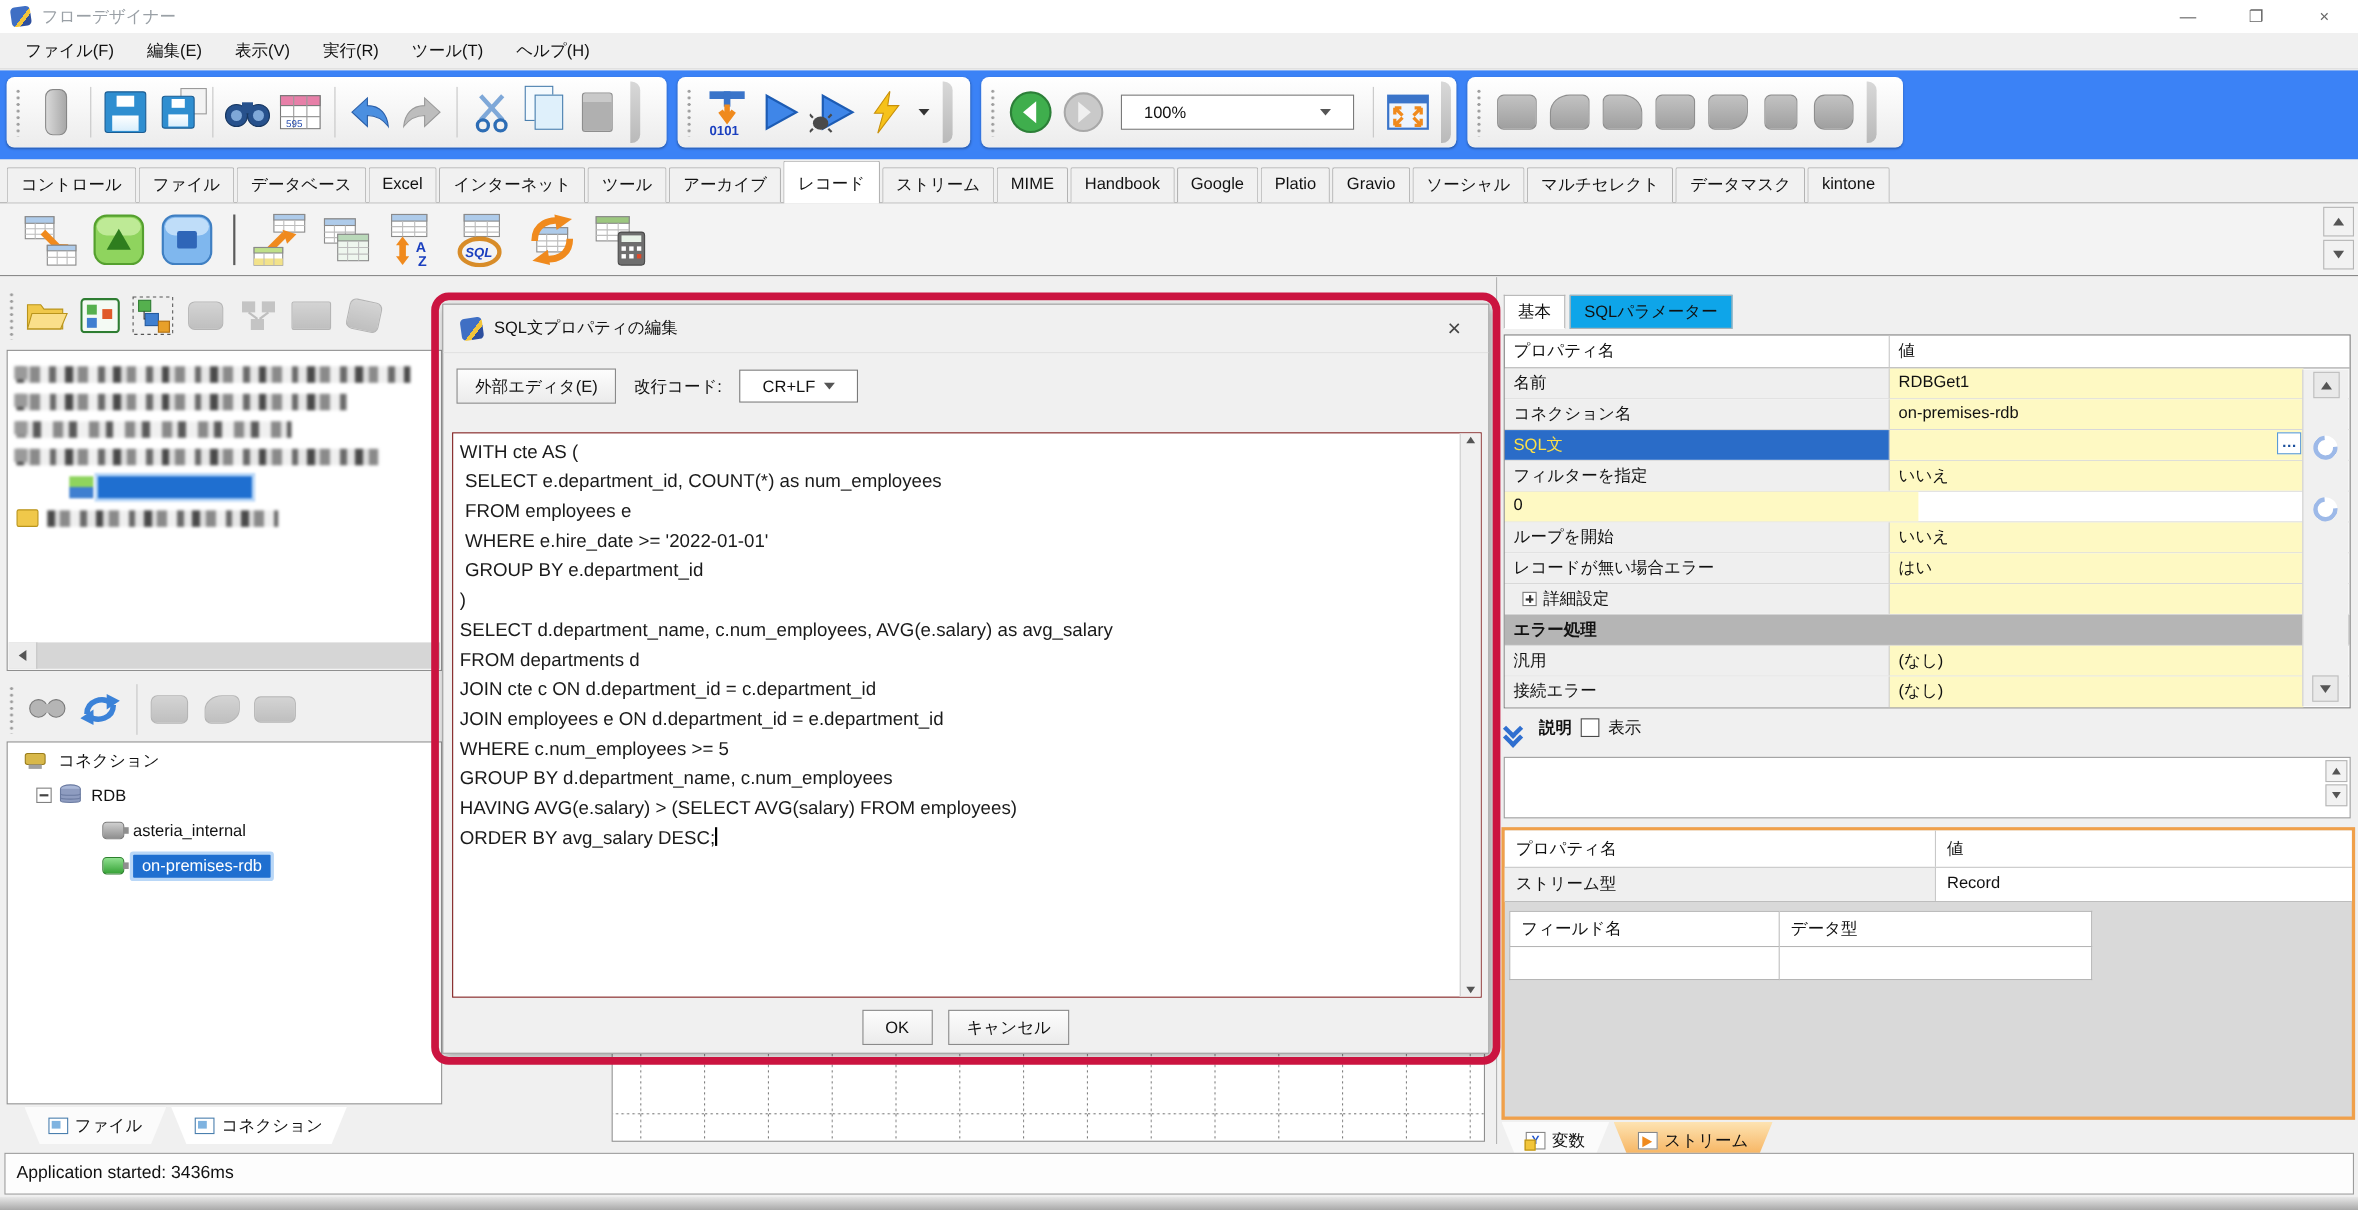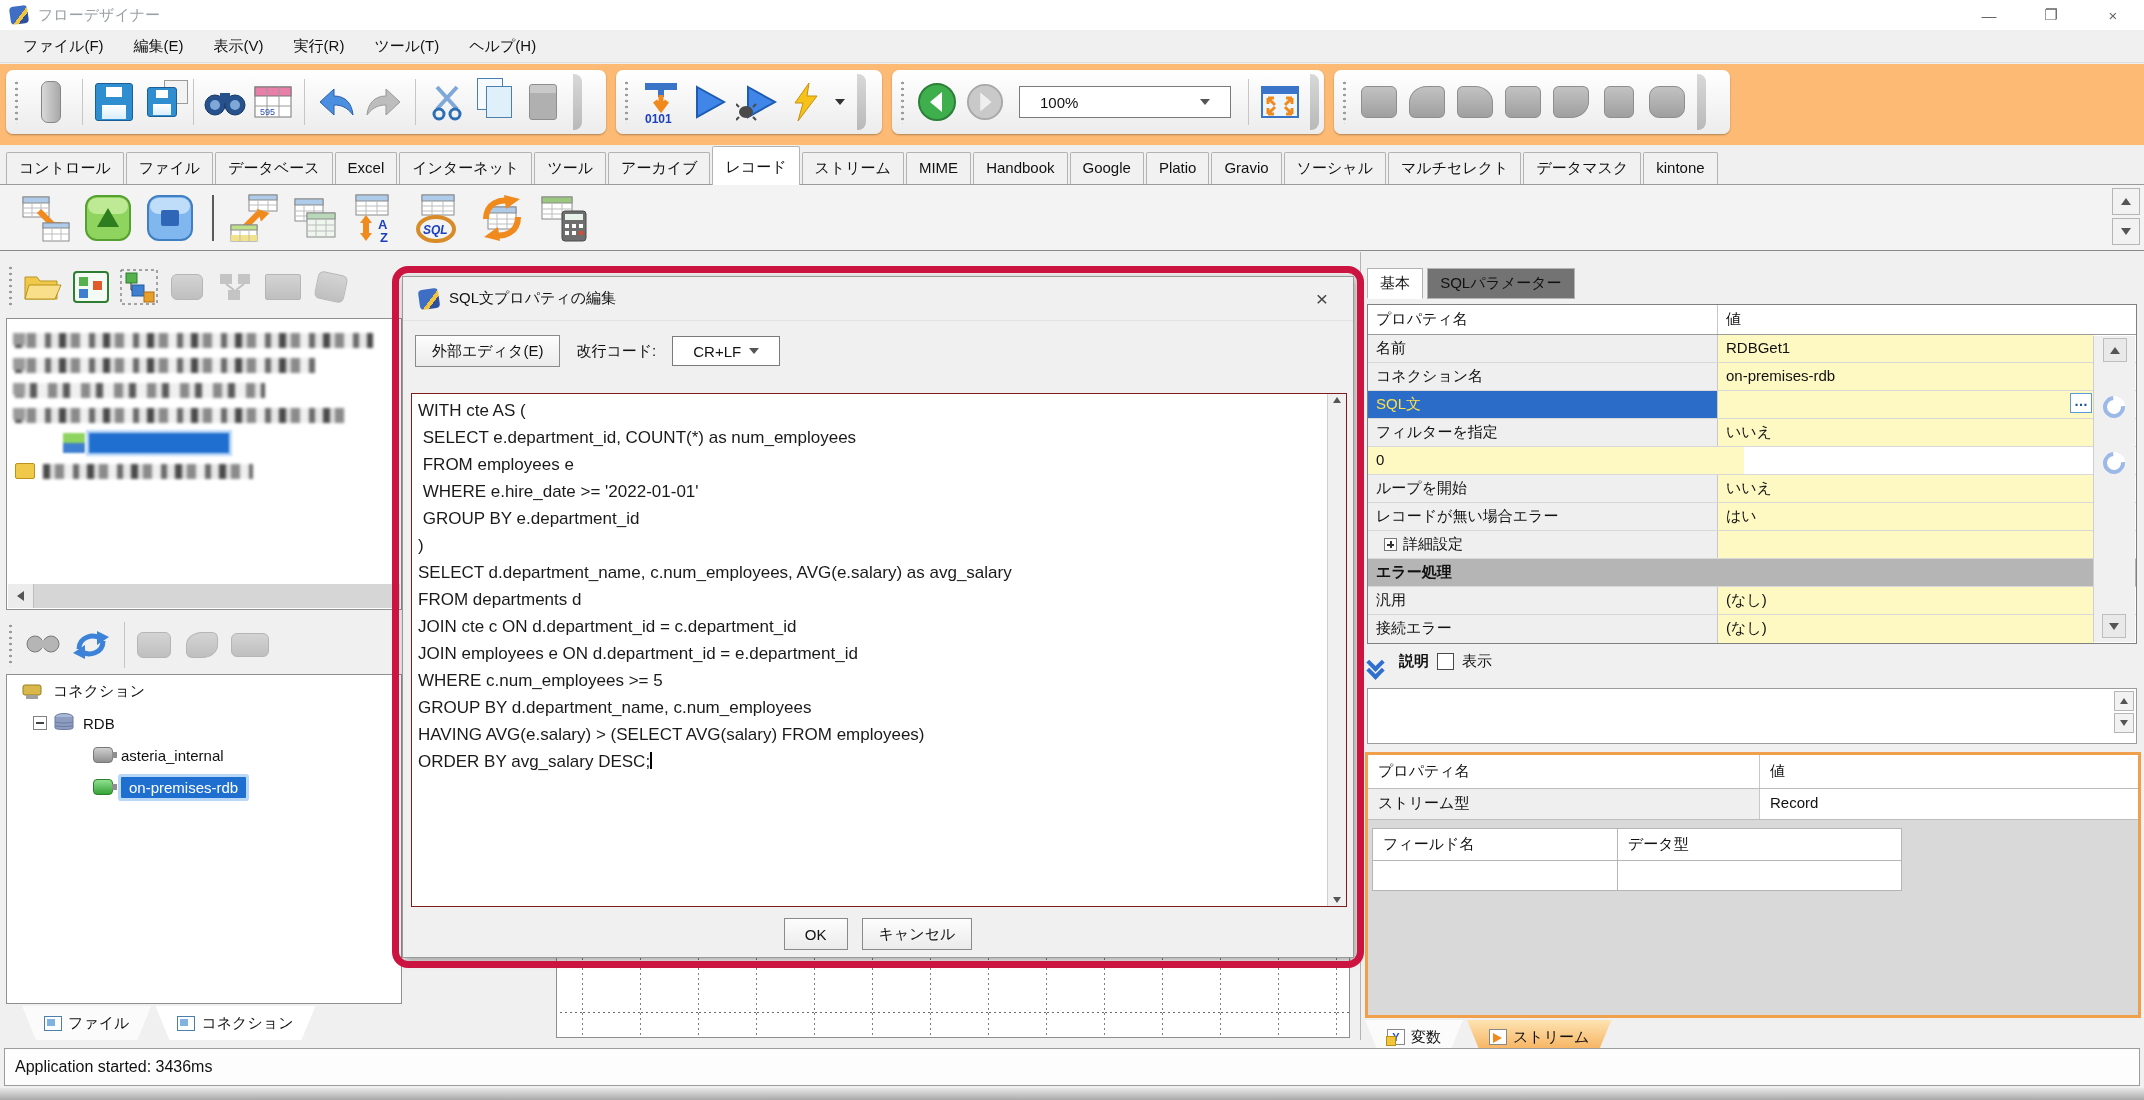--- a/index.html
+++ b/index.html
@@ -11,21 +11,21 @@
   .app-ico{width:18px;height:18px;margin-left:10px;position:relative;background:linear-gradient(135deg,#3f6fc4 0 55%,#f2c53a 55% 70%,#2d4f9e 70%);border-radius:4px;transform:rotate(-8deg)}
   .tb-title{margin-left:10px;color:#9aa0a6;font-size:15px}
   .wbtns{margin-left:auto;display:flex;height:30px}
   .wbtn{width:62px;height:30px;display:flex;align-items:center;justify-content:center;color:#666;font-size:15px}
 
   
   .menubar{position:absolute;left:0;top:30px;width:2144px;height:33px;background:#f0f0f0;border-bottom:1px solid #dedede;display:flex;align-items:center;padding-left:8px}
   .mitem{padding:6px 15px;font-size:15px}
 
   
-  .tbzone{position:absolute;left:0;top:64px;width:2144px;height:81px;background:#fdba74}
+  .tbzone{position:absolute;left:0;top:64px;width:2144px;height:81px;background:#3b82f6}
   .tgroup{position:absolute;top:6px;height:64px;background:linear-gradient(#ffffff,#ececec);border-radius:7px;box-shadow:0 1px 2px rgba(0,0,0,.3);display:flex;align-items:center;padding:0 4px 0 8px}
   .tgroup::after{content:"";width:9px;height:56px;background:linear-gradient(#d8d8d8,#b9b9b9);border-radius:0 8px 8px 0;margin-left:6px}
   .vgrip{width:5px;height:44px;background-image:radial-gradient(circle,#9d9d9d 1.2px,transparent 1.6px);background-size:5px 6px;margin-right:8px}
   .tsep{width:1px;height:46px;background:#c6c6c6;margin:0 7px}
   .tico{width:48px;height:50px;display:flex;align-items:center;justify-content:center;position:relative}
   .gray-blob{width:36px;height:32px;background:linear-gradient(#c2c2c2,#9f9f9f);border-radius:6px;border:1px solid #8e8e8e}
   .new-dev{width:20px;height:42px;background:linear-gradient(90deg,#d9d9d9,#a8a8a8);border:1px solid #868686;border-radius:7px}
   .floppy{width:38px;height:38px;background:#2f8ed0;border:1px solid #1c5d93;border-radius:3px;background-image:linear-gradient(#fff,#fff),linear-gradient(#fff,#d9eefc);background-size:16px 10px,24px 14px;background-position:10px 3px,6px 21px;background-repeat:no-repeat}
   .floppy.sm{width:30px;height:30px;background-size:12px 8px,18px 11px;background-position:8px 2px,5px 16px;box-shadow:14px -10px 0 -4px #f3f3f3,14px -10px 0 -3px #9a9a9a}
   .combo{height:32px;background:#fff;border:1px solid #7a7a7a;display:flex;align-items:center;padding:0 20px;font-size:15px}
@@ -67,21 +67,21 @@
   .btab{height:34px;display:flex;align-items:center;gap:6px;padding:0 22px;background:#fbfbfb;clip-path:polygon(0 0,100% 0,calc(100% - 14px) 100%,14px 100%);filter:drop-shadow(0 1px 1px #8a8a8a);font-size:15px}
   .btab.active{background:#fff}
   .tabico{width:18px;height:15px;background:#fff;border:1px solid #4a7fae;position:relative}
   .tabico::after{content:"";position:absolute;left:2px;top:2px;width:8px;height:7px;background:#7fb3e0}
 
   
   .canvas{position:absolute;left:556px;top:700px;width:794px;height:338px;background:#fff;border:1px solid #8f8f8f;z-index:1}
 
   
   .rpane{position:absolute;left:1360px;top:252px;width:784px;height:788px;background:#f0f0f0;border-left:1px solid #b4b4b4}
-  .rtab{border:1px solid #b3b3b3;background:#737373;padding:5px 12px;font-size:15px;display:inline-block}
+  .rtab{border:1px solid #b3b3b3;background:#0ea5e9;padding:5px 12px;font-size:15px;display:inline-block}
   .rtab.active{background:#fff;border-bottom-color:#fff;font-weight:bold;font-weight:normal}
   .pgrid{position:absolute;left:6px;top:52px;width:770px;height:340px;background:#fff;border:1px solid #7f7f7f}
   .phead{display:flex;height:30px;border-bottom:1px solid #9c9c9c}
   .phead div{padding:5px 8px;font-size:15px}
   .pl{width:350px;background:#efefef;border-right:1px solid #c8c8c8;padding:4px 8px;font-size:15px;white-space:nowrap;overflow:hidden}
   .pv{width:376px;background:#fef9c3;padding:4px 8px;font-size:15px;position:relative}
   .prow{display:flex;height:28px;border-bottom:1px solid #d8d8d8}
   .prow.sel .pl{background:#2a6cc8;color:#fde047}
   .prow.section{background:#b5b5b5;font-weight:bold}
   .prow.section .pl{background:#b5b5b5;border-right:none;width:726px}

